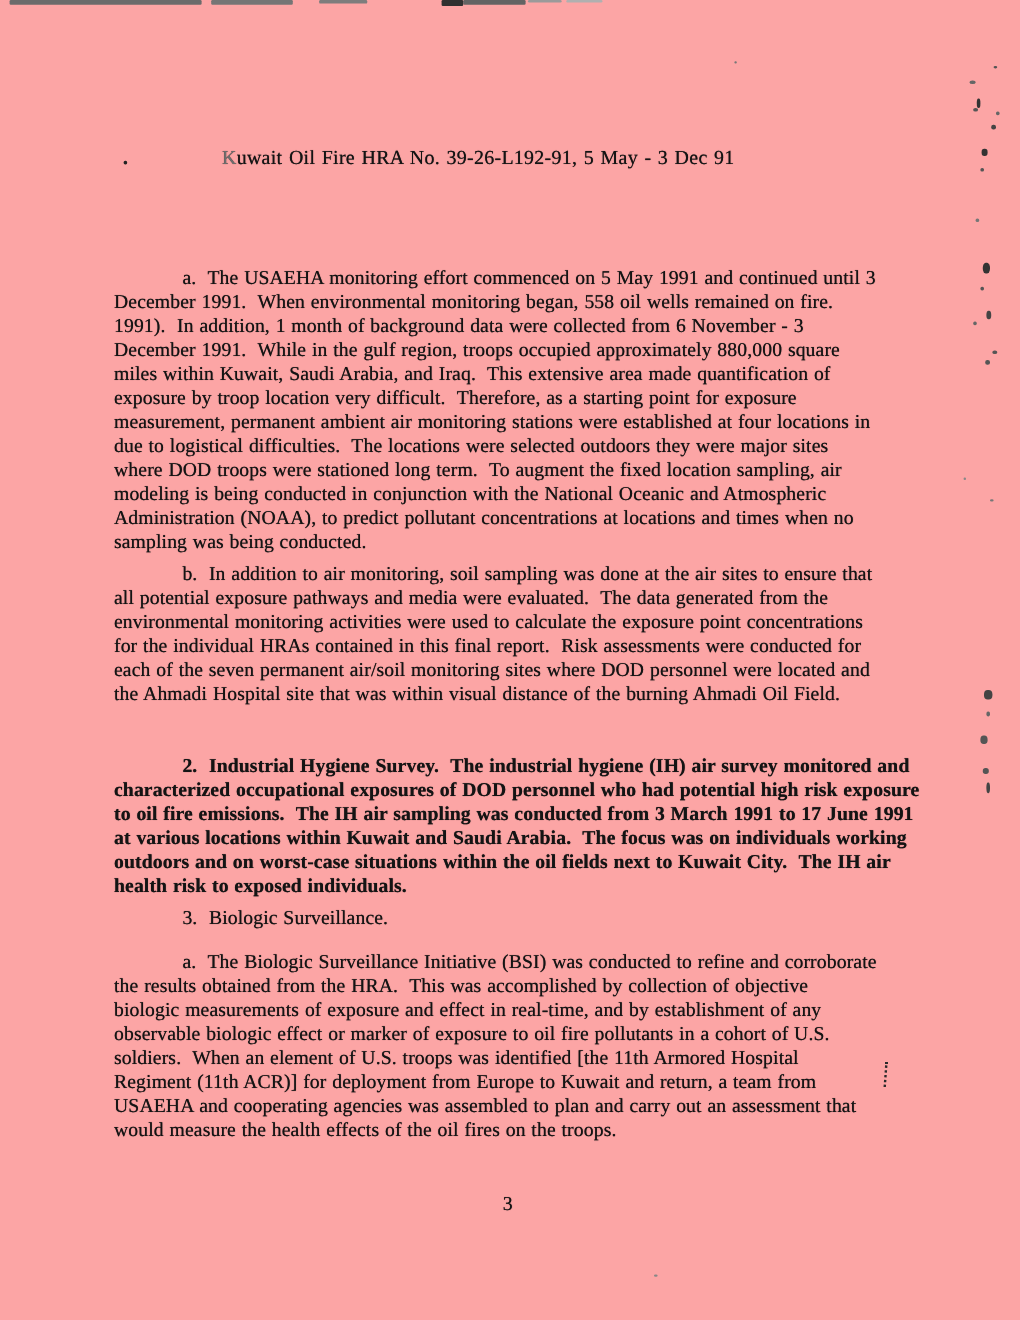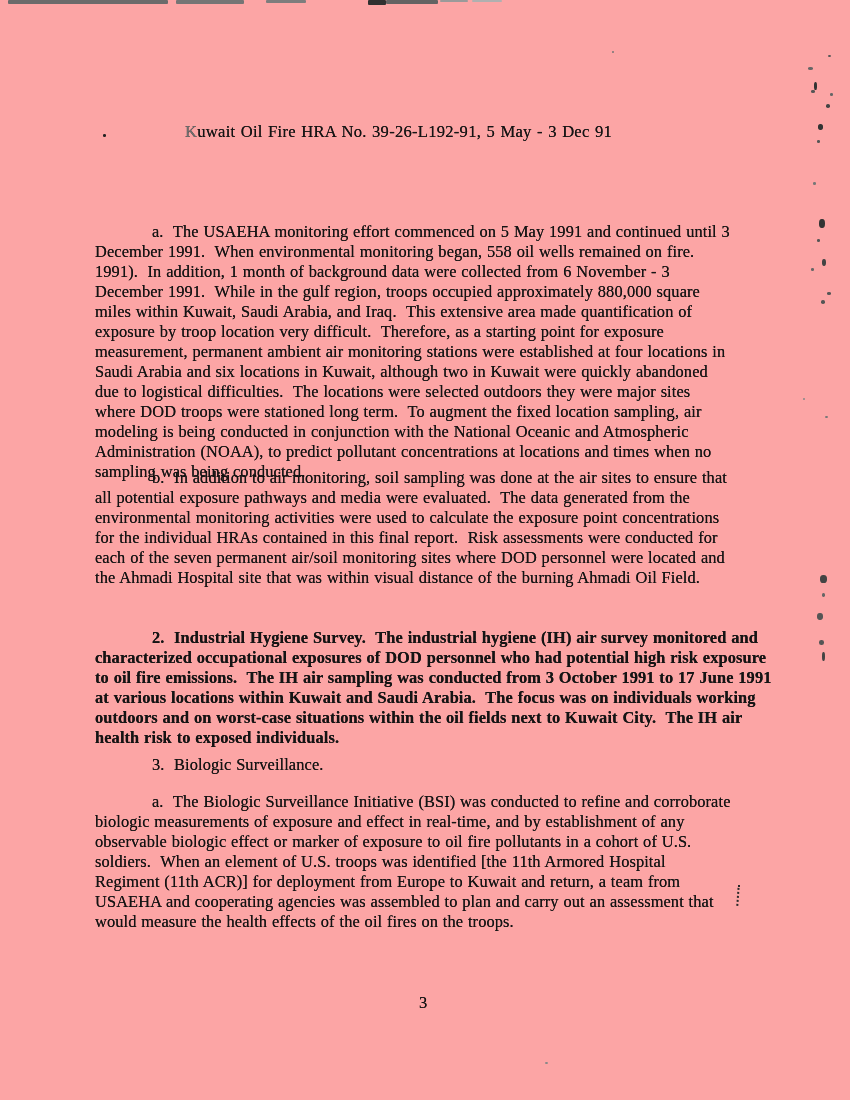--- a/index.html
+++ b/index.html
@@ -131,48 +131,48 @@
 
   <div id="document-body">
       <div class="para" style="top: 175px; margin-top: 47px;">
         <div class="line indent">a.  The USAEHA monitoring effort commenced on 5 May 1991 and continued until 3</div>
         <div class="line">December 1991.  When environmental monitoring began, 558 oil wells remained on fire.</div>
         <div class="line">1991).  In addition, 1 month of background data were collected from 6 November - 3</div>
         <div class="line">December 1991.  While in the gulf region, troops occupied approximately 880,000 square</div>
         <div class="line">miles within Kuwait, Saudi Arabia, and Iraq.  This extensive area made quantification of</div>
         <div class="line">exposure by troop location very difficult.  Therefore, as a starting point for exposure</div>
         <div class="line">measurement, permanent ambient air monitoring stations were established at four locations in</div>
-        <div class="line">Saudi Arabia and six locations in Kuwait, although two in Kuwait were quickly abandoned</div>
         <div class="line">due to logistical difficulties.  The locations were selected outdoors they were major sites</div>
         <div class="line">where DOD troops were stationed long term.  To augment the fixed location sampling, air</div>
         <div class="line">modeling is being conducted in conjunction with the National Oceanic and Atmospheric</div>
         <div class="line">Administration (NOAA), to predict pollutant concentrations at locations and times when no</div>
         <div class="line">sampling was being conducted.</div>
       </div>
       <div class="para" style="top: 468px;">
         <div class="line indent">b.  In addition to air monitoring, soil sampling was done at the air sites to ensure that</div>
         <div class="line">all potential exposure pathways and media were evaluated.  The data generated from the</div>
         <div class="line">environmental monitoring activities were used to calculate the exposure point concentrations</div>
         <div class="line">for the individual HRAs contained in this final report.  Risk assessments were conducted for</div>
         <div class="line">each of the seven permanent air/soil monitoring sites where DOD personnel were located and</div>
         <div class="line">the Ahmadi Hospital site that was within visual distance of the burning Ahmadi Oil Field.</div>
       </div>
       <div class="para" style="top: 628px; font-weight: bold;">
         <div class="line indent">2.  Industrial Hygiene Survey.  The industrial hygiene (IH) air survey monitored and</div>
         <div class="line">characterized occupational exposures of DOD personnel who had potential high risk exposure</div>
-        <div class="line">to oil fire emissions.  The IH air sampling was conducted from 3 October 1991 to 17 June 1991</div>
+        <div class="line">to oil fire emissions.  The IH air sampling was conducted from 3 March 1991 to 17 June 1991</div>
         <div class="line">at various locations within Kuwait and Saudi Arabia.  The focus was on individuals working</div>
         <div class="line">outdoors and on worst-case situations within the oil fields next to Kuwait City.  The IH air</div>
         <div class="line">health risk to exposed individuals.</div>
       </div>
       <div class="para" style="top: 755px;">
         <div class="line indent">3.  Biologic Surveillance.</div>
       </div>
       <div class="para" style="top: 792px;">
         <div class="line indent">a.  The Biologic Surveillance Initiative (BSI) was conducted to refine and corroborate</div>
+        <div class="line">the results obtained from the HRA.  This was accomplished by collection of objective</div>
         <div class="line">biologic measurements of exposure and effect in real-time, and by establishment of any</div>
         <div class="line">observable biologic effect or marker of exposure to oil fire pollutants in a cohort of U.S.</div>
         <div class="line">soldiers.  When an element of U.S. troops was identified [the 11th Armored Hospital</div>
         <div class="line">Regiment (11th ACR)] for deployment from Europe to Kuwait and return, a team from</div>
         <div class="line">USAEHA and cooperating agencies was assembled to plan and carry out an assessment that</div>
         <div class="line">would measure the health effects of the oil fires on the troops.</div>
       </div>
     </div>
 
   <div class="page-number">3</div>

